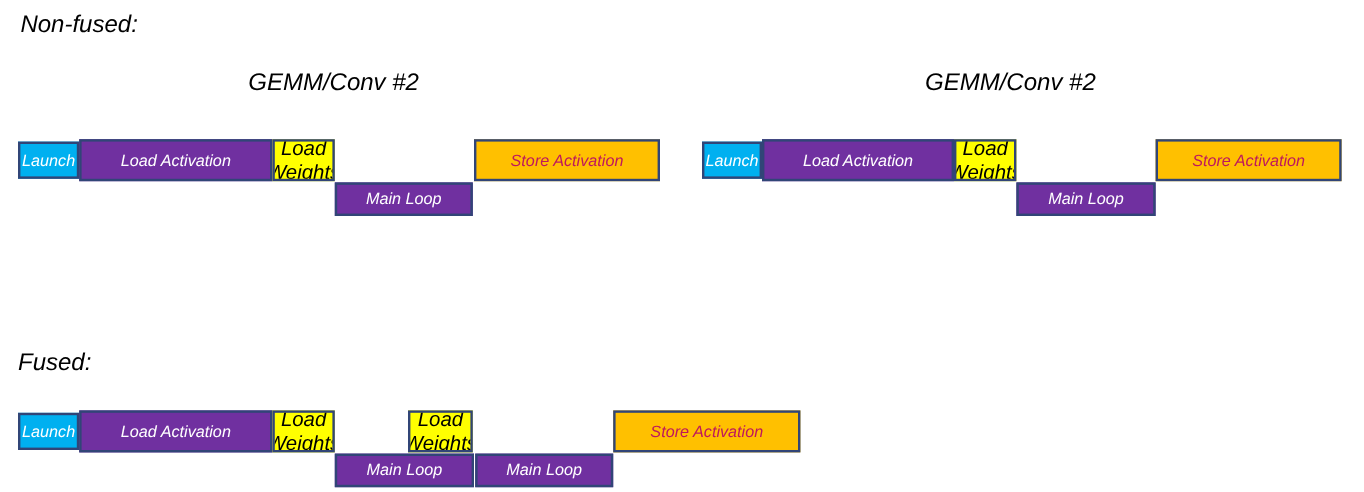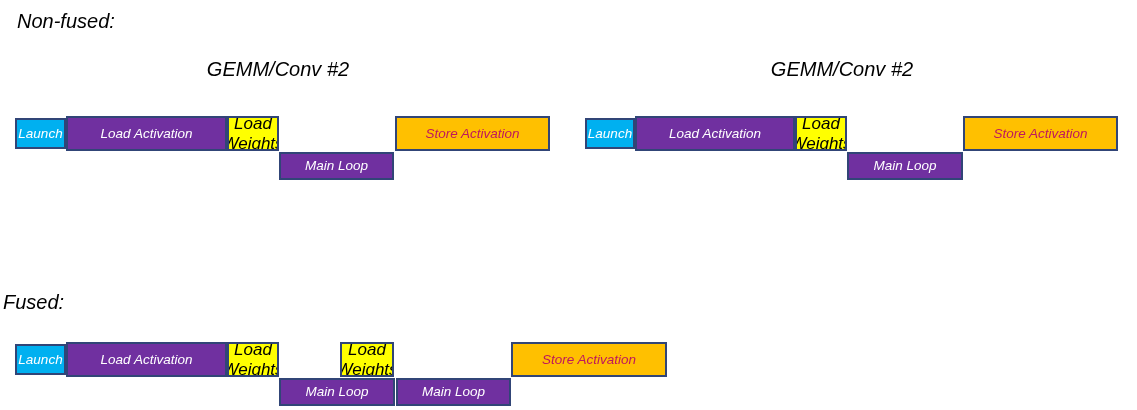--- a/index.html
+++ b/index.html
@@ -45,21 +45,21 @@
 <body>
 
 <div class="canvas">
 
   <div class="section-title" style="left:17px; top:10px;">Non-fused:</div>
 
   <div class="group-header" style="left:158px; top:58px;">GEMM/Conv #2</div>
 
   <div class="group-header" style="left:722px; top:58px;">GEMM/Conv #2</div>
 
-  <div class="section-title" style="left:3px; top:291px;">Fused:</div>
+  <div class="section-title" style="left:15px; top:291px;">Fused:</div>
 
 <div class="bar type-launch" style="left: 15px; top: 118px; width: 51px; height: 31px; background: rgb(0, 176, 240); border-color: rgb(49, 69, 119);">
       <span>Launch</span>
     </div>
     <div class="bar type-load" style="left: 66px; top: 116px; width: 161px; height: 35px; background: rgb(112, 48, 160); border-color: rgb(49, 69, 119);">
       <span>Load Activation</span>
     </div>
     <div class="bar type-weights" style="left: 227px; top: 116px; width: 52px; height: 35px; background: rgb(255, 255, 0); border-color: rgb(49, 69, 119);">
       <span>Load Weights</span>
     </div>

